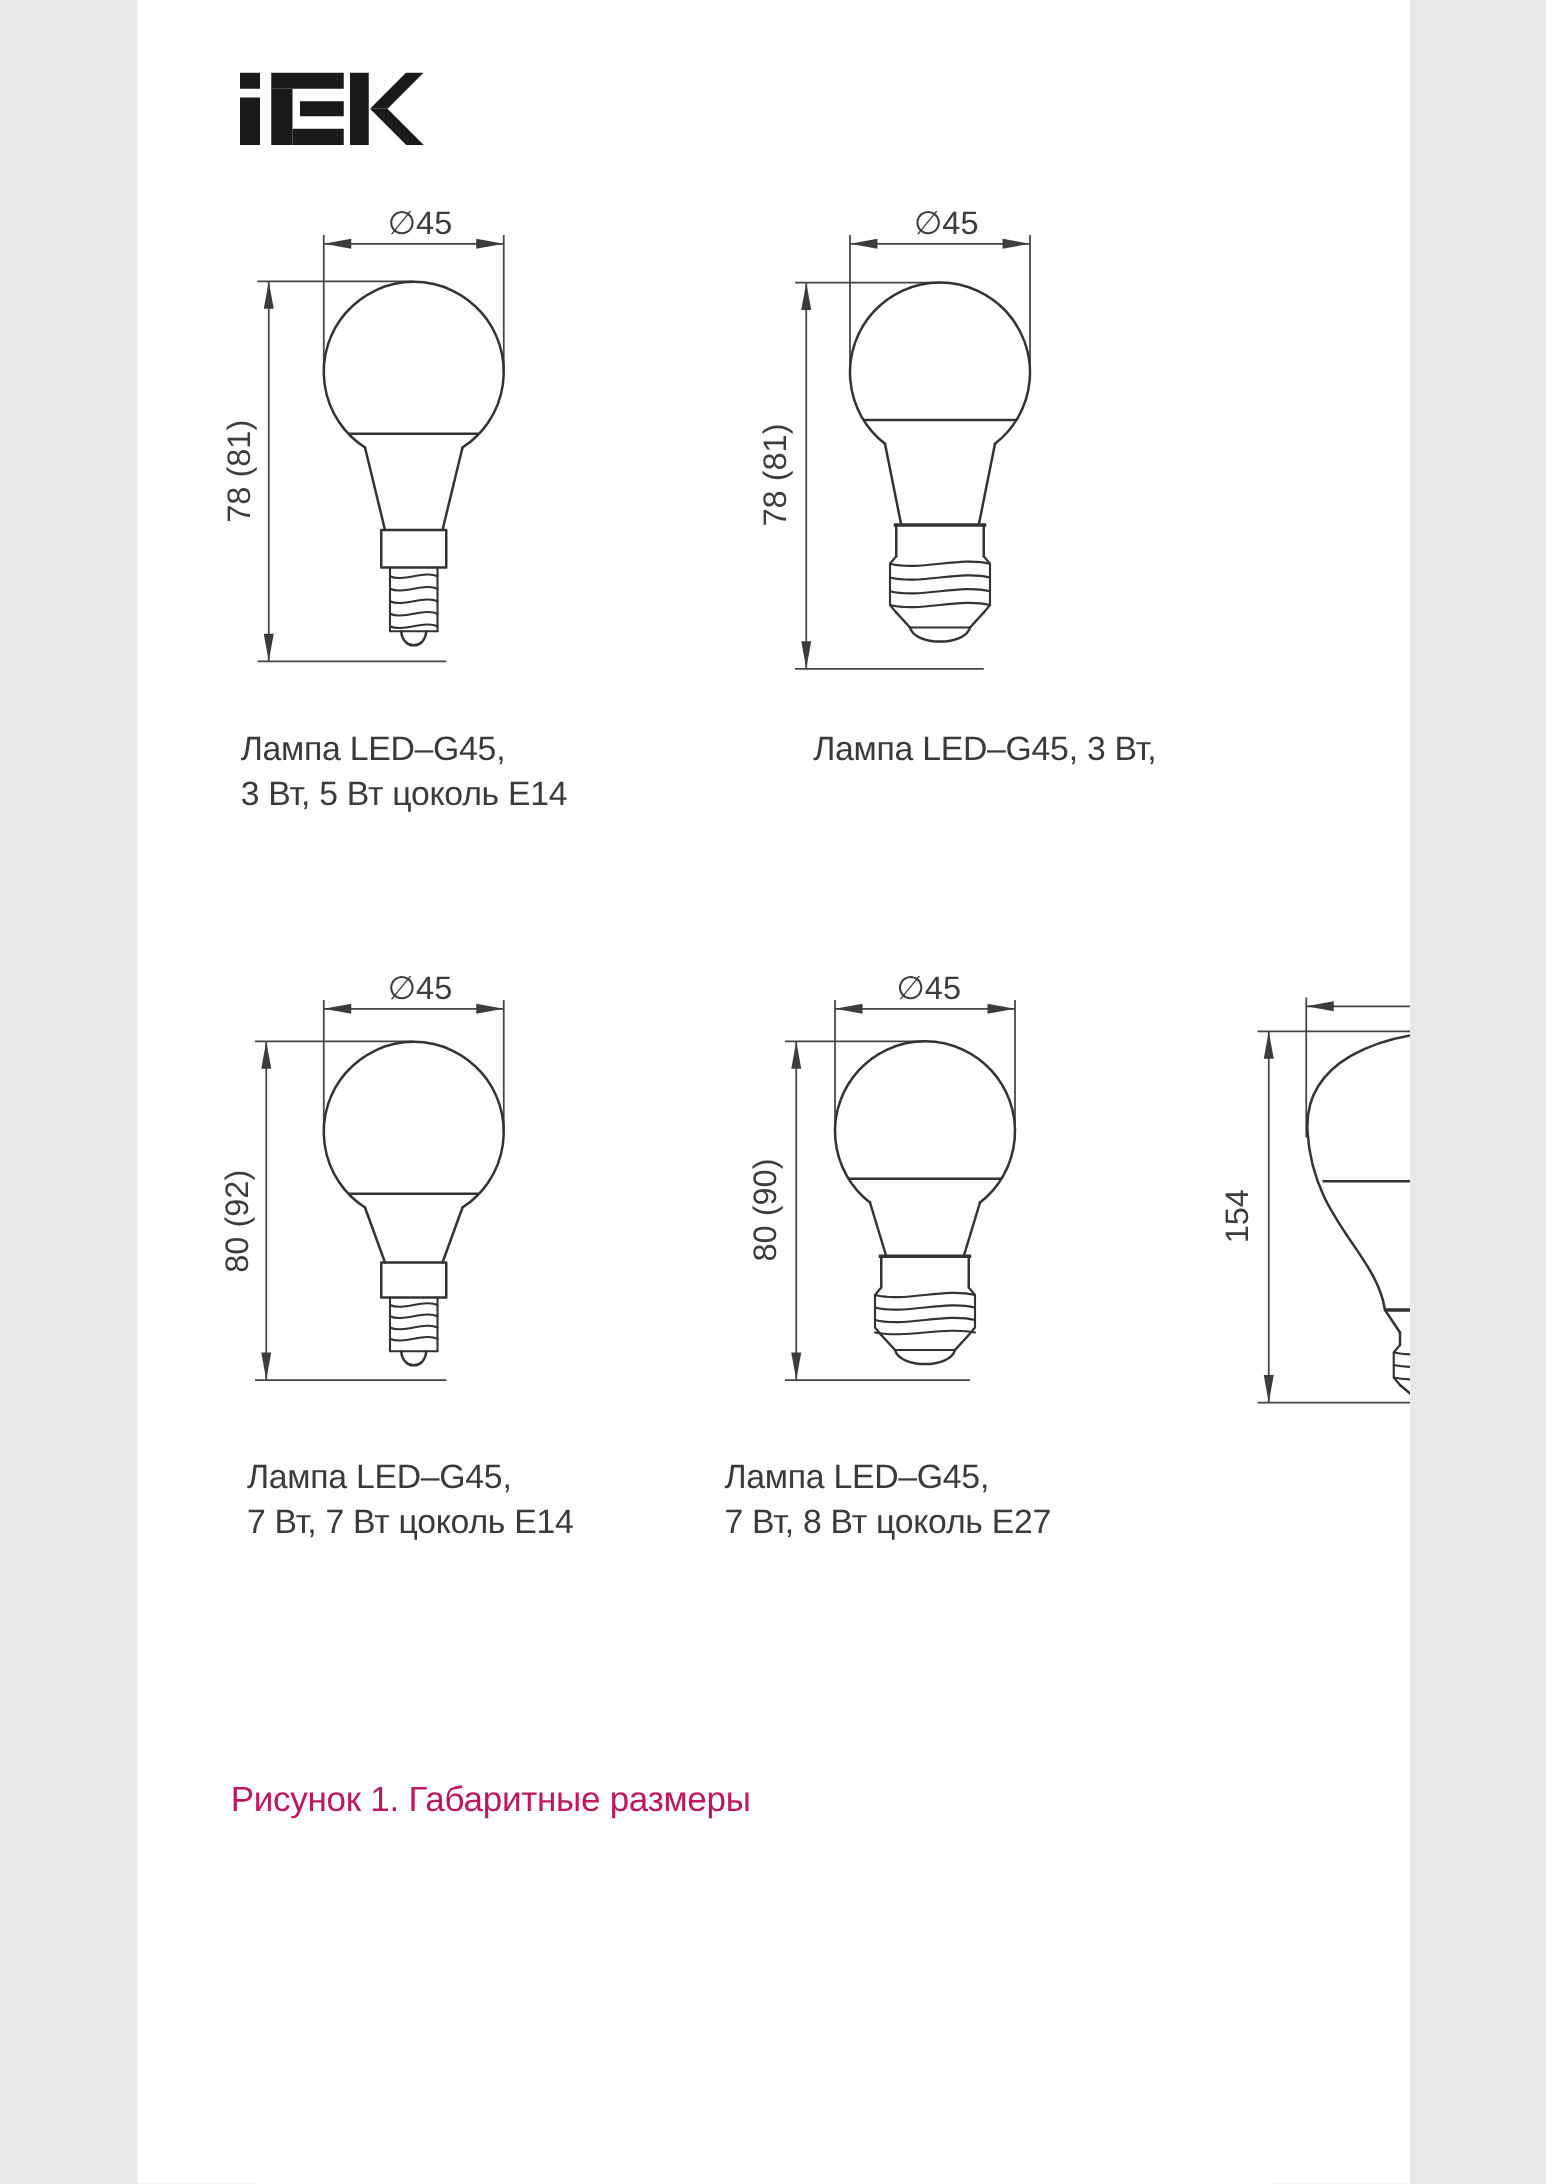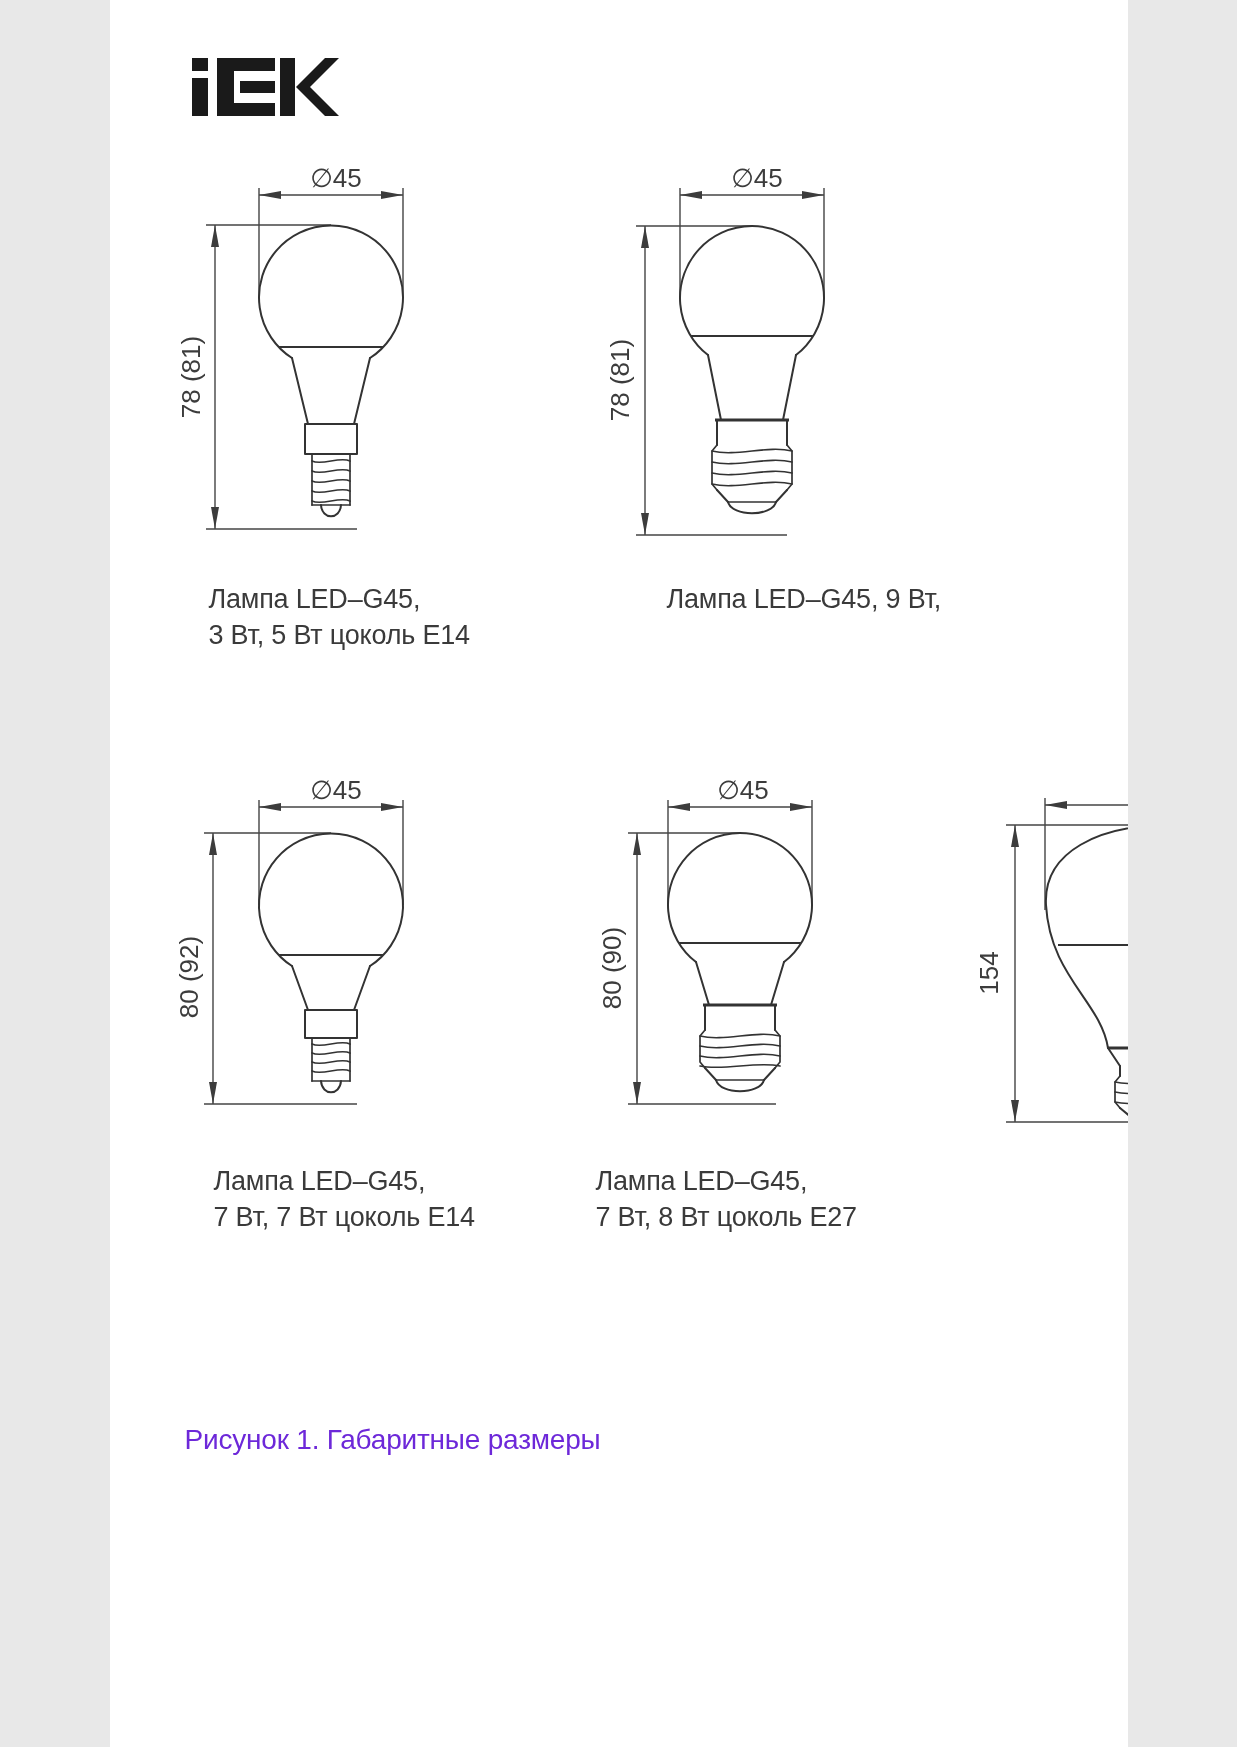--- a/index.html
+++ b/index.html
@@ -13,25 +13,25 @@
     font-family:"Liberation Sans",sans-serif;font-size:26px;fill:#3c3c3c;
   }
   .dim{stroke:#444444;stroke-width:1.4;fill:none;}
   .arrow{fill:#3c3c3c;stroke:none;}
   .outline{fill:none;stroke:#333333;stroke-width:2;stroke-linecap:round;stroke-linejoin:round;}
   .junction{stroke:#333333;stroke-width:2;fill:none;}
   .collarline{stroke:#333333;stroke-width:2.8;fill:none;}
   .thread{fill:none;stroke:#333333;stroke-width:1.7;stroke-linecap:round;}
   .caption{
     position:absolute;color:#3a3a3a;font-size:27px;line-height:36px;
-    letter-spacing:-0.2px;white-space:nowrap;margin-left:16px;
+    letter-spacing:-0.2px;white-space:nowrap;
   }
   .caption span{display:block;}
   .figcaption{
-    position:absolute;left:75px;top:1424px;color:#6d28d9;font-size:28px;
+    position:absolute;left:75px;top:1424px;color:#be185d;font-size:28px;
     letter-spacing:-0.2px;
   }
 </style>
 </head>
 <body>
 
 <div class="page">
 
   <svg class="logo" width="150" height="58" viewBox="0 0 150 58" role="img" aria-label="IEK">
     <g fill="#1a1a1a">
@@ -217,21 +217,21 @@
       <line class="thread" x1="172" y1="388" x2="248" y2="388"></line>
       <path class="outline" d="M172,388 C178,401 242,401 248,388"></path>
     </g>
   </svg>
 
   <div class="caption" style="left:83px;top:581px">
     <span>Лампа LED–G45,</span>
     <span>3 Вт, 5 Вт цоколь E14</span>
   </div>
   <div class="caption" style="left:541px;top:581px">
-    <span>Лампа LED–G45, 9 Вт,</span>
+    <span>Лампа LED–G45, 3 Вт,</span>
   </div>
   <div class="caption" style="left:88px;top:1163px">
     <span>Лампа LED–G45,</span>
     <span>7 Вт, 7 Вт цоколь E14</span>
   </div>
   <div class="caption" style="left:470px;top:1163px">
     <span>Лампа LED–G45,</span>
     <span>7 Вт, 8 Вт цоколь E27</span>
   </div>
 

